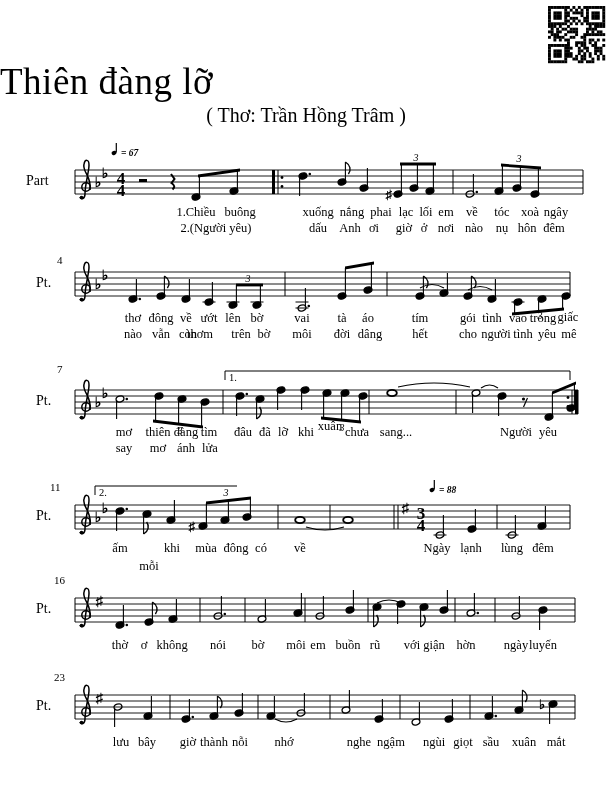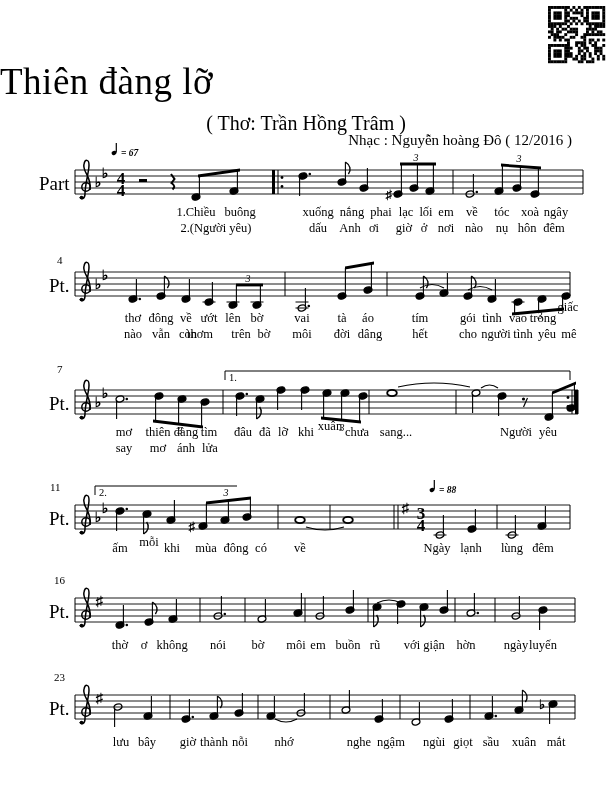--- a/index.html
+++ b/index.html
@@ -1,28 +1,28 @@
 <!DOCTYPE html>
 <html><head>
 <meta charset="utf-8">
 <style>
   html,body{margin:0;padding:0;background:#e9e9e9;}
   .page{position:relative;width:612px;height:792px;background:#ffffff;margin:0 auto;
         font-family:"Liberation Serif",serif;color:#000;overflow:hidden;}
   svg{position:absolute;left:0;top:0;}
   .title{position:absolute;left:0;top:60px;width:100%;
          font-size:37px;letter-spacing:0.5px;}
-  .subtitle{position:absolute;left:0;top:104px;width:100%;text-align:center;font-size:20px;margin-top:8px;}
+  .subtitle{position:absolute;left:0;top:104px;width:100%;text-align:center;font-size:20px;}
   .composer{position:absolute;right:40px;top:132px;font-size:15px;}
   .footer{position:absolute;left:10px;top:764px;font-size:11.5px;color:#8a8a8a;
           font-family:"Liberation Sans",sans-serif;}
   .ov{position:absolute;left:0;top:0;width:612px;height:792px;pointer-events:none;}
   .ov span{position:absolute;white-space:nowrap;}
   .lyr{font-size:12.5px;transform:translateX(-50%);}
-  .plabel{font-size:19px;margin-left:13px;}
+  .plabel{font-size:14px;}
   .mnum{font-size:11px;}
 </style>
 </head>
 <body>
 
 <div class="page">
   <svg id="music" width="612" height="792" viewBox="0 0 612 792">
       <rect x="548" y="6" width="2.9142857142857146" height="2.9142857142857146" fill="#000"></rect>
       <rect x="550.7142857142857" y="6" width="2.9142857142857146" height="2.9142857142857146" fill="#000"></rect>
       <rect x="553.4285714285714" y="6" width="2.9142857142857146" height="2.9142857142857146" fill="#000"></rect>
@@ -606,21 +606,20 @@
       <circle cx="495.8" cy="716" r="1.3" fill="#000"></circle>
       <ellipse cx="519" cy="710" rx="4" ry="2.9" fill="#000" stroke="#000" stroke-width="1.3" transform="rotate(-18 519 710)"></ellipse>
       <line x1="522.4" x2="522.4" y1="709" y2="690" stroke="#000" stroke-width="1.1"></line>
       <path d="M 522.4 690 C 527.4 693 528.4 698 525.4 702" fill="none" stroke="#000" stroke-width="1.4"></path>
       <ellipse cx="553" cy="704" rx="4" ry="2.9" fill="#000" stroke="#000" stroke-width="1.3" transform="rotate(-18 553 704)"></ellipse>
       <line x1="549.6" x2="549.6" y1="705" y2="724" stroke="#000" stroke-width="1.1"></line>
       <path d="M 275 719 Q 286 725 297 719" fill="none" stroke="#000" stroke-width="1.1"></path>
     </svg>
   <div class="title">Thiên đàng lỡ</div>
   <div class="subtitle">( Thơ: Trần Hồng Trâm )</div>
-  <div class="composer">Nhạc : Nguyễn hoàng Đô ( 12/2016 )</div>
   <div class="ov" id="overlay">
       <span class="plabel" style="left: 26px; top: 173px;">Part</span>
       <span class="lyr" style="left: 196px; top: 205px;">1.Chiều</span>
       <span class="lyr" style="left: 240px; top: 205px;">buông</span>
       <span class="lyr" style="left: 318px; top: 205px;">xuống</span>
       <span class="lyr" style="left: 352px; top: 205px;">nắng</span>
       <span class="lyr" style="left: 381px; top: 205px;">phai</span>
       <span class="lyr" style="left: 406px; top: 205px;">lạc</span>
       <span class="lyr" style="left: 426px; top: 205px;">lối</span>
       <span class="lyr" style="left: 446px; top: 205px;">em</span>
@@ -648,21 +647,21 @@
       <span class="lyr" style="left: 233px; top: 311px;">lên</span>
       <span class="lyr" style="left: 257px; top: 311px;">bờ</span>
       <span class="lyr" style="left: 302px; top: 311px;">vai</span>
       <span class="lyr" style="left: 342px; top: 311px;">tà</span>
       <span class="lyr" style="left: 368px; top: 311px;">áo</span>
       <span class="lyr" style="left: 420px; top: 311px;">tím</span>
       <span class="lyr" style="left: 468px; top: 311px;">gói</span>
       <span class="lyr" style="left: 492px; top: 311px;">tình</span>
       <span class="lyr" style="left: 518px; top: 311px;">vào</span>
       <span class="lyr" style="left: 543px; top: 311px;">trong</span>
-      <span class="lyr" style="left: 568px; top: 300px;">giấc</span>
+      <span class="lyr" style="left: 568px; top: 310px;">giấc</span>
       <span class="lyr" style="left: 133px; top: 327px;">nào</span>
       <span class="lyr" style="left: 161px; top: 327px;">vẫn</span>
       <span class="lyr" style="left: 188px; top: 327px;">còn</span>
       <span class="lyr" style="left: 200px; top: 327px;">thơm</span>
       <span class="lyr" style="left: 241px; top: 327px;">trên</span>
       <span class="lyr" style="left: 264px; top: 327px;">bờ</span>
       <span class="lyr" style="left: 302px; top: 327px;">môi</span>
       <span class="lyr" style="left: 342px; top: 327px;">đời</span>
       <span class="lyr" style="left: 370px; top: 327px;">dâng</span>
       <span class="lyr" style="left: 420px; top: 327px;">hết</span>
@@ -686,21 +685,21 @@
       <span class="lyr" style="left: 396px; top: 425px;">sang...</span>
       <span class="lyr" style="left: 516px; top: 425px;">Người</span>
       <span class="lyr" style="left: 548px; top: 425px;">yêu</span>
       <span class="lyr" style="left: 124px; top: 441px;">say</span>
       <span class="lyr" style="left: 158px; top: 441px;">mơ</span>
       <span class="lyr" style="left: 186px; top: 441px;">ánh</span>
       <span class="lyr" style="left: 210px; top: 441px;">lửa</span>
       <span class="plabel" style="left: 36px; top: 508px;">Pt.</span>
       <span class="mnum" style="left: 50px; top: 481px;">11</span>
       <span class="lyr" style="left: 120px; top: 541px;">ấm</span>
-      <span class="lyr" style="left: 149px; top: 535px;">mỗi</span>
+      <span class="lyr" style="left: 149px; top: 559px;">mỗi</span>
       <span class="lyr" style="left: 172px; top: 541px;">khi</span>
       <span class="lyr" style="left: 206px; top: 541px;">mùa</span>
       <span class="lyr" style="left: 236px; top: 541px;">đông</span>
       <span class="lyr" style="left: 261px; top: 541px;">có</span>
       <span class="lyr" style="left: 300px; top: 541px;">về</span>
       <span class="lyr" style="left: 437px; top: 541px;">Ngày</span>
       <span class="lyr" style="left: 471px; top: 541px;">lạnh</span>
       <span class="lyr" style="left: 512px; top: 541px;">lùng</span>
       <span class="lyr" style="left: 543px; top: 541px;">đêm</span>
       <span class="plabel" style="left: 36px; top: 601px;">Pt.</span>

